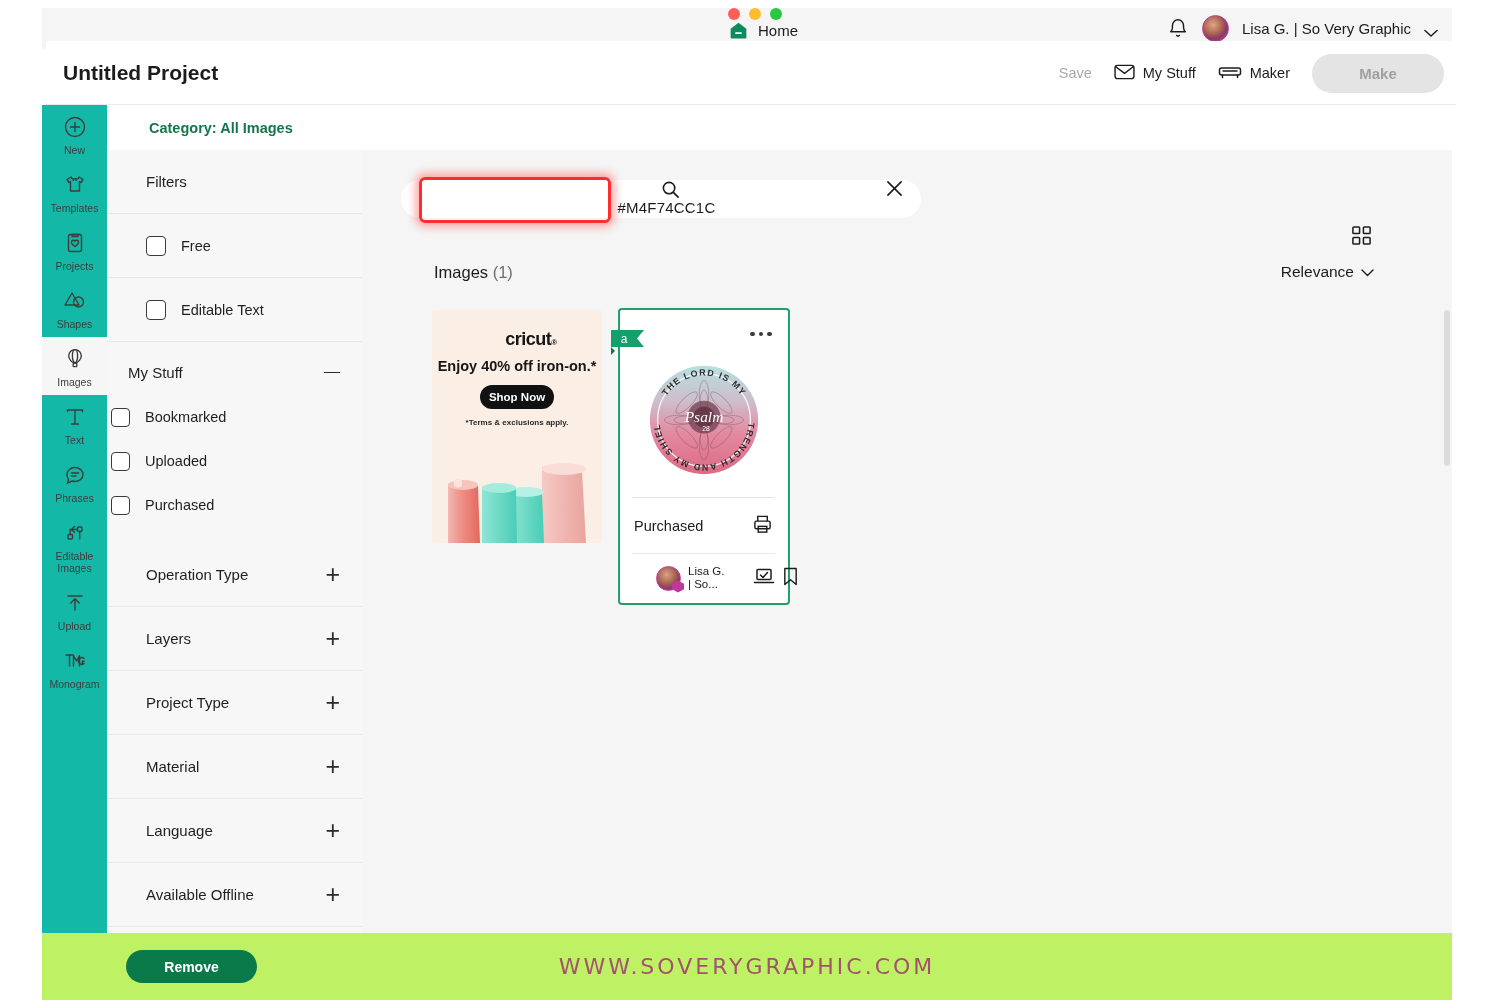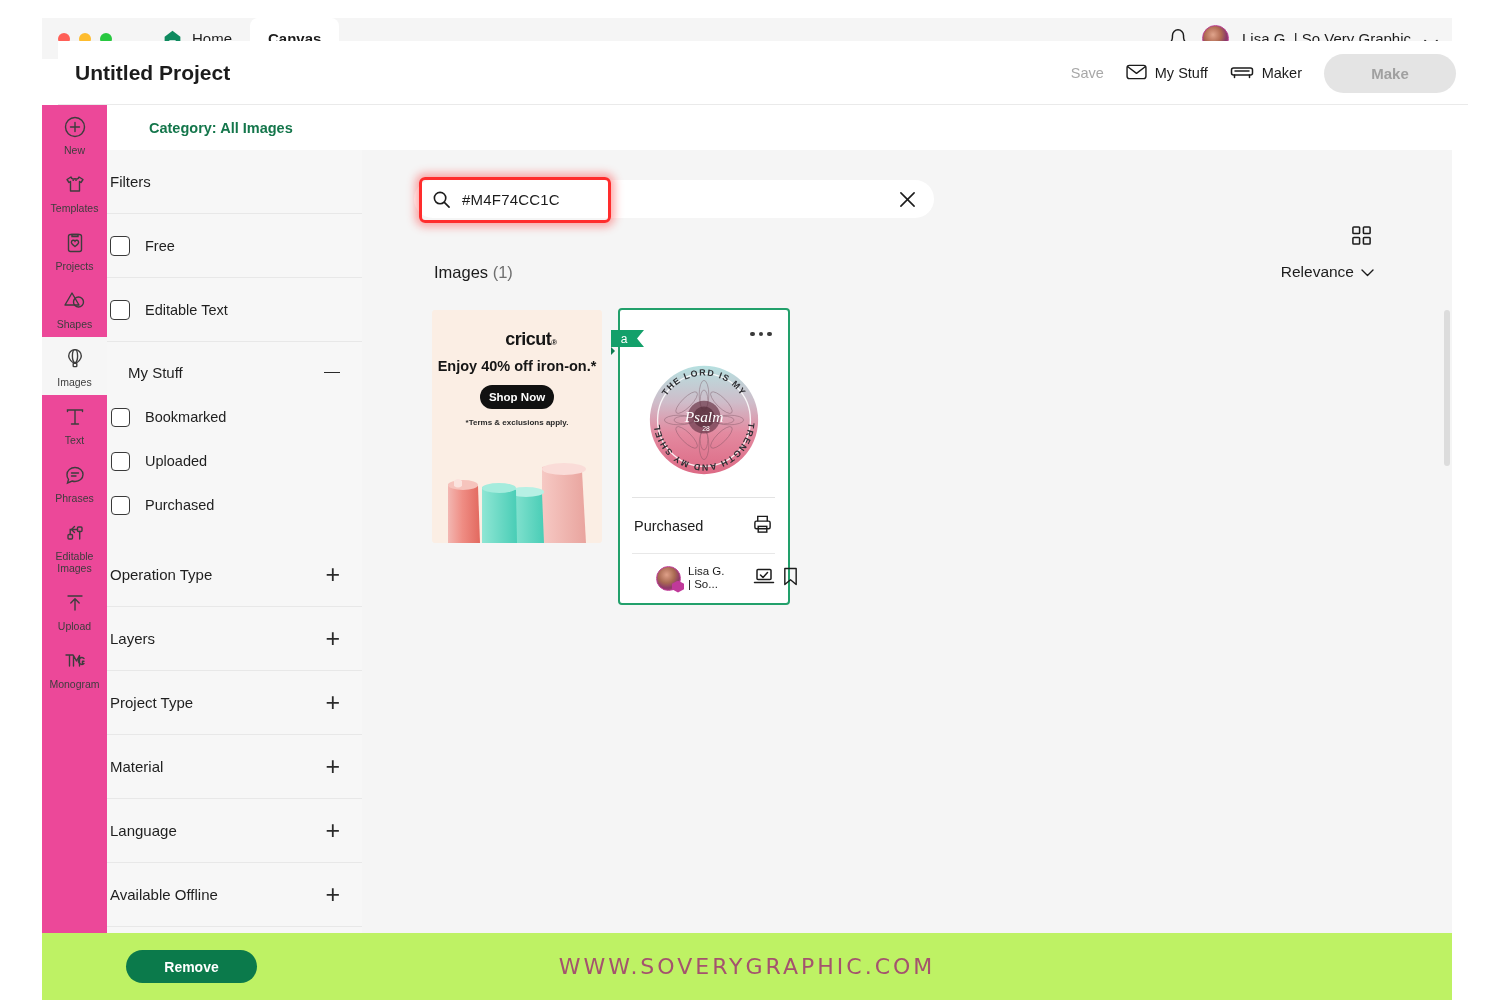--- a/index.html
+++ b/index.html
@@ -9,23 +9,23 @@
     font-family: "Liberation Sans", sans-serif;
     overflow: hidden;
   }
   .app {
     position: absolute; left: 42px; top: 0; width: 1410px; height: 1000px;
     background: #ffffff;
   }
 
   
   .titlebar {
-    position: absolute; left: 0; top: 18px; width: 1410px; height: 41px;
+    position: absolute; left: 0; top: 8px; width: 1410px; height: 41px;
     background: #f5f5f5;
-    display: flex; align-items: center;
+    display: flex; align-items: center; flex-direction: column;
   }
   .traffic { display: flex; gap: 9px; margin-left: 16px; }
   .dot { width: 12px; height: 12px; border-radius: 50%; }
   .dot.r { background: #ff5f57; }
   .dot.y { background: #febc2e; }
   .dot.g { background: #28c840; }
 
   .tab {
     height: 41px; display: flex; align-items: center; gap: 9px;
     padding: 0 18px; font-size: 15px; color: #1c1c1c; font-weight: 600;
@@ -44,42 +44,42 @@
   .avatar-sm {
     width: 27px; height: 27px; border-radius: 50%;
     background: radial-gradient(circle at 40% 35%, #e0a48c 0%, #b06a52 38%, #8a3a6a 62%, #c23f8e 100%);
     border: 1.5px solid #bb3f92;
   }
   .acct-name { font-size: 15px; color: #1c1c1c; }
   .chev { width: 14px; height: 9px; }
 
   
   .projectbar {
-    position: absolute; left: 16px; top: 41px; width: 1410px; height: 64px;
+    position: absolute; left: 4px; top: 41px; width: 1410px; height: 64px;
     background: #ffffff;
     display: flex; align-items: center;
     border-bottom: 1px solid #eaeaea;
   }
   .proj-title { margin-left: 17px; font-size: 21px; font-weight: 700; color: #1c1c1c; }
   .projectbar-right {
     position: absolute; right: 12px; top: 0; height: 64px;
     display: flex; align-items: center; gap: 22px;
   }
   .pb-item { display: flex; align-items: center; gap: 8px; font-size: 14.5px; color: #1c1c1c; }
   .pb-item.dim { color: #a8a8a8; }
   .make-btn {
     width: 132px; height: 39px; border-radius: 20px;
     background: #e4e4e4; color: #a0a0a0; font-size: 15px; font-weight: 600;
     display: flex; align-items: center; justify-content: center; border: none;
   }
 
   
   .rail {
     position: absolute; left: 0; top: 105px; width: 81px; height: 828px;
-    background: #ec4899;
+    background: #14b8a6;
   }
   .rail-item {
     width: 65px; padding: 9px 0 7px; display: flex; flex-direction: column;
     align-items: center; gap: 4px; cursor: pointer;
   }
   .rail-item.sel { background: #f6f6f6; }
   .rail-lbl { font-size: 10.5px; color: #3d3d3d; text-align: center; line-height: 12px; }
   .rail-ico { width: 26px; height: 26px; display: block; }
 
   
@@ -88,21 +88,21 @@
     background: #ffffff; display: flex; align-items: center;
   }
   .catbar-txt { margin-left: 42px; font-size: 14.5px; font-weight: 700; color: #14764b; }
 
   .filters {
     position: absolute; left: 65px; top: 150px; width: 255px; height: 783px;
     background: #f7f7f7; overflow: hidden;
   }
   .frow {
     height: 64px; border-bottom: 1px solid #e8e8e8;
-    display: flex; align-items: center; padding: 0 3px;
+    display: flex; align-items: center; padding: 0 39px;
     position: relative;
   }
   .frow .ftitle { font-size: 15px; color: #1f1f1f; }
   .fplus { position: absolute; right: 22px; font-size: 25px; color: #2a2a2a; font-weight: 300; line-height: 1; }
   .fminus { position: absolute; right: 22px; width: 16px; height: 1.6px; background: #2a2a2a; }
   .cb {
     width: 20px; height: 20px; border: 1.8px solid #3a3a3a; border-radius: 4px;
     background: #fff; flex: none; margin-right: 15px;
   }
   .cbl { font-size: 14.5px; color: #1f1f1f; }
@@ -122,22 +122,22 @@
     position: absolute; left: 350px; top: 152px; width: 7px; height: 790px;
     background: #ededed; border-radius: 4px; z-index: -1;
   }
 
   
   .content {
     position: absolute; left: 320px; top: 150px; width: 1090px; height: 790px;
     background: #f5f5f5;
   }
   .searchbar {
-    position: absolute; left: 52px; top: 30px; width: 520px; height: 38px;
-    background: #ffffff; border-radius: 19px; display: flex; align-items: center;
+    position: absolute; left: 39px; top: 30px; width: 520px; height: 38px;
+    background: #ffffff; border-radius: 19px; display: flex; align-items: center; flex-direction: column;
   }
   .search-ico { margin-left: 18px; width: 19px; height: 19px; }
   .search-val {
     margin-left: 11px; font-size: 15px; color: #1c1c1c; letter-spacing: .2px;
   }
   .search-clear { position: absolute; right: 18px; width: 17px; height: 17px; }
   .redbox {
     position: absolute; left: 57px; top: 27px; width: 192px; height: 46px;
     border: 3px solid #ff2d2d; border-radius: 6px;
     box-shadow: 0 0 9px 4px rgba(255,70,70,.45);

